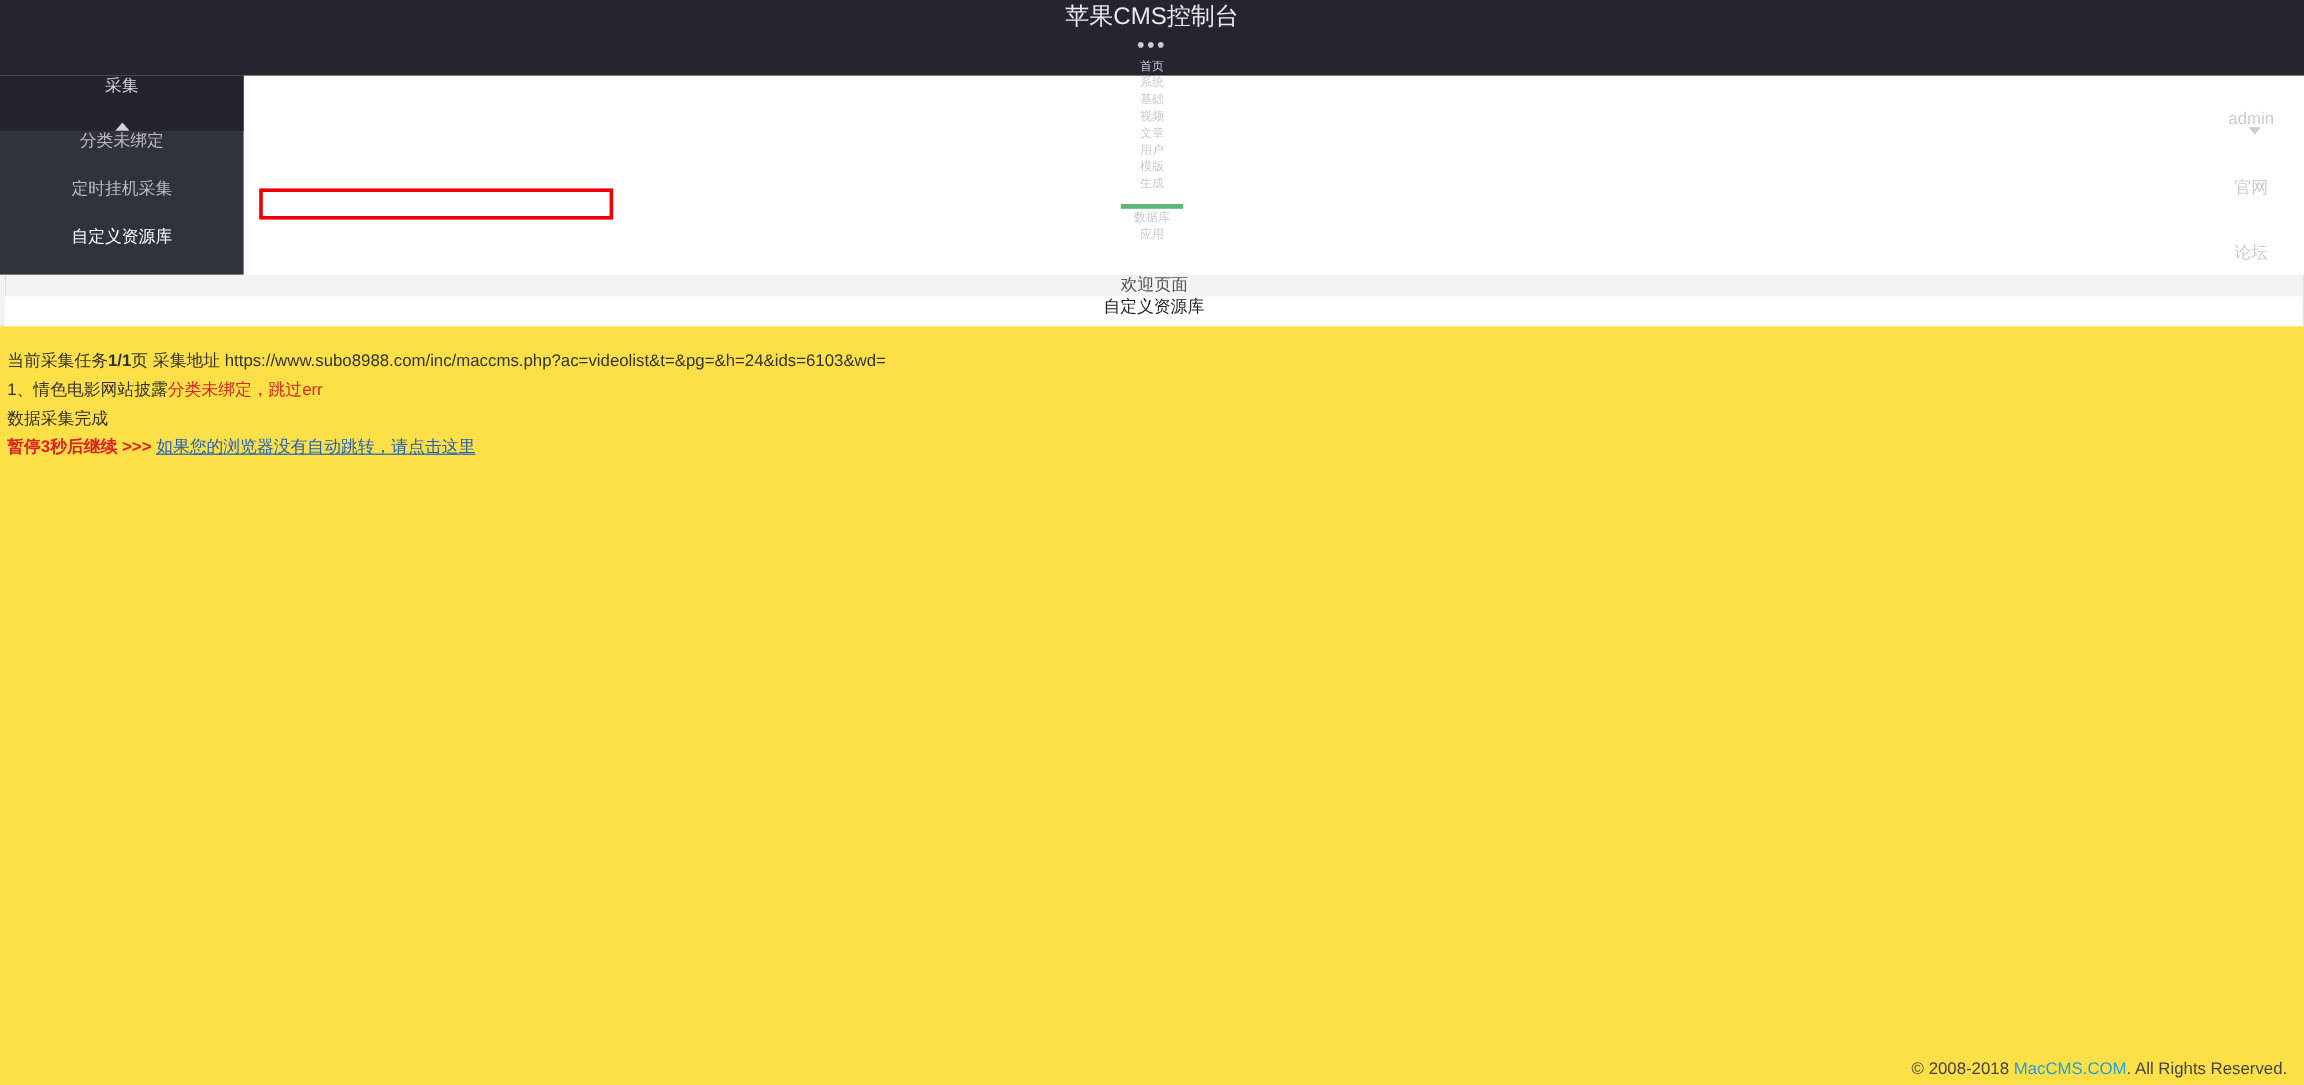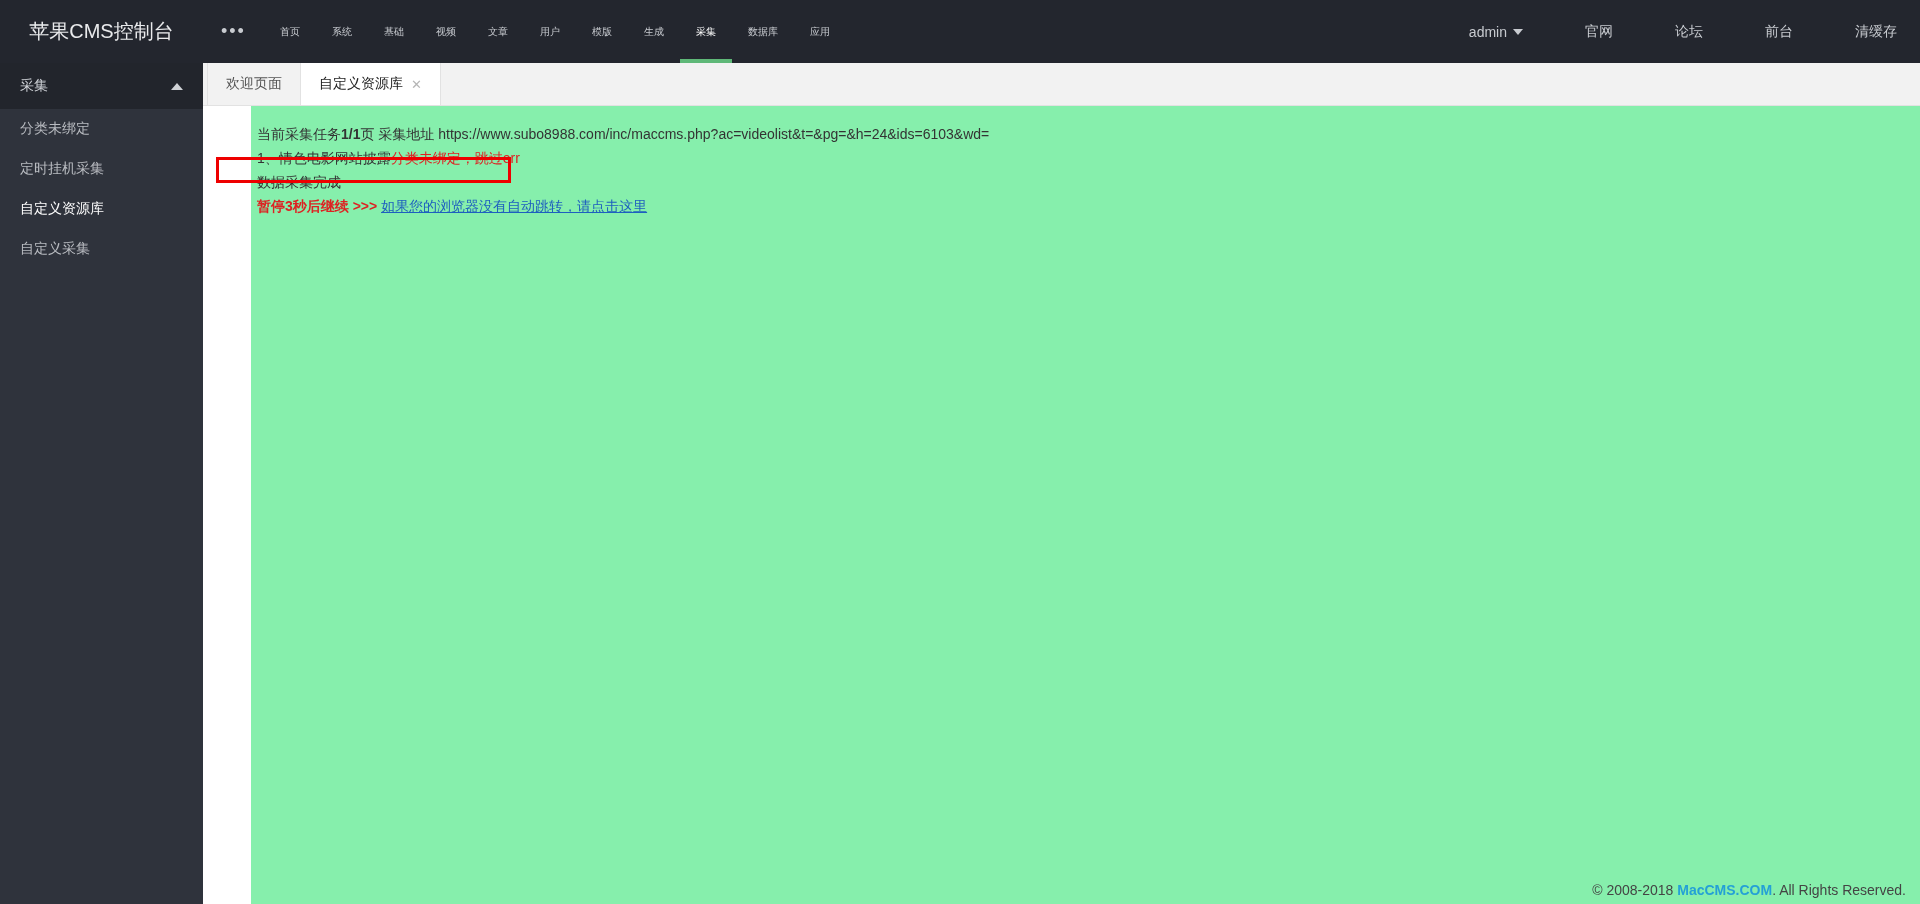--- a/index.html
+++ b/index.html
@@ -1,15 +1,15 @@
 <!DOCTYPE html>
 <html><head>
   <meta charset="utf-8">
   <style>
-    * { margin: 0; padding: 0; box-sizing: border-box; }
+    * { margin: 0; padding: 0; box-sizing: border-box; flex-direction: column; }
     body { font-family: "Microsoft YaHei", Arial, sans-serif; font-size: 14px; background: #fff; overflow: hidden; }
 
     .topbar {
       height: 63px;
       background: #23262e;
       color: #d0d3d8;
       display: flex;
       align-items: center;
     }
     .brand {
@@ -132,26 +132,25 @@
       border-right: 1px solid #e2e2e2;
       cursor: pointer;
       gap: 8px;
     }
     .tab.first { border-left: 1px solid #e2e2e2; }
     .tab.active { background: #fff; color: #222; }
     .tab-close { color: #b5b5b5; font-size: 13px; cursor: pointer; }
 
     .content {
       flex: 1;
-      background: #86efac;
+      background: #fde047;
       position: relative;
       padding: 20px 6px 0 6px;
       font-size: 14px;
       color: #333;
-      margin-left: 48px;
     }
 
     .status-line { margin-bottom: 6px; }
     .bold { font-weight: bold; }
     .red { color: #d22; }
     .behind { color: #333; }
 
     .highlight-box {
       border: 3px solid #e00;
       position: absolute;
@@ -164,21 +163,21 @@
 
     .link { color: #1e5fbf; text-decoration: underline; cursor: pointer; }
 
     .footer {
       position: fixed;
       right: 14px;
       bottom: 6px;
       font-size: 14px;
       color: #444;
     }
-    .footer a { color: #24a0d6; text-decoration: none; font-weight: bold; }
+    .footer a { color: #24a0d6; text-decoration: none; }
   </style>
 </head>
 <body>
 
 <div class="topbar">
   <div class="brand">苹果CMS控制台</div>
   <div class="top-nav">
     <div class="top-nav-item more">•••</div>
     <div class="top-nav-item">首页</div>
     <div class="top-nav-item">系统</div>
@@ -206,21 +205,20 @@
 
 <div class="layout">
   <div class="sidebar">
     <div class="side-head">
       <span>采集</span>
       <span class="arrow-up"></span>
     </div>
     <div class="side-item">分类未绑定</div>
     <div class="side-item">定时挂机采集</div>
     <div class="side-item active">自定义资源库</div>
-    <div class="side-item">自定义采集</div>
   </div>
 
   <div class="main">
     <div class="tabs">
       <div class="tab first">
         <span>欢迎页面</span>
       </div>
       <div class="tab active">
         <span>自定义资源库</span>
         <span class="tab-close">✕</span>

